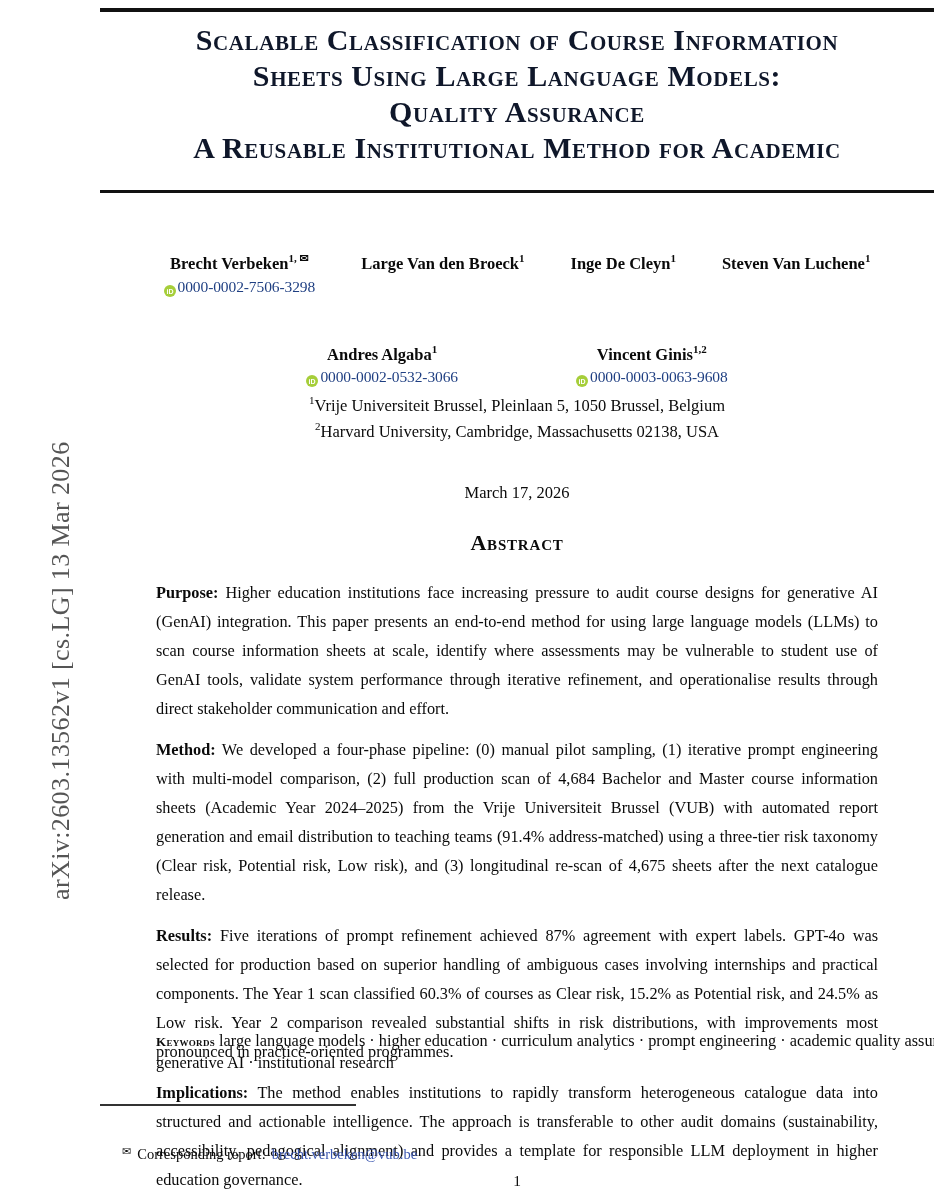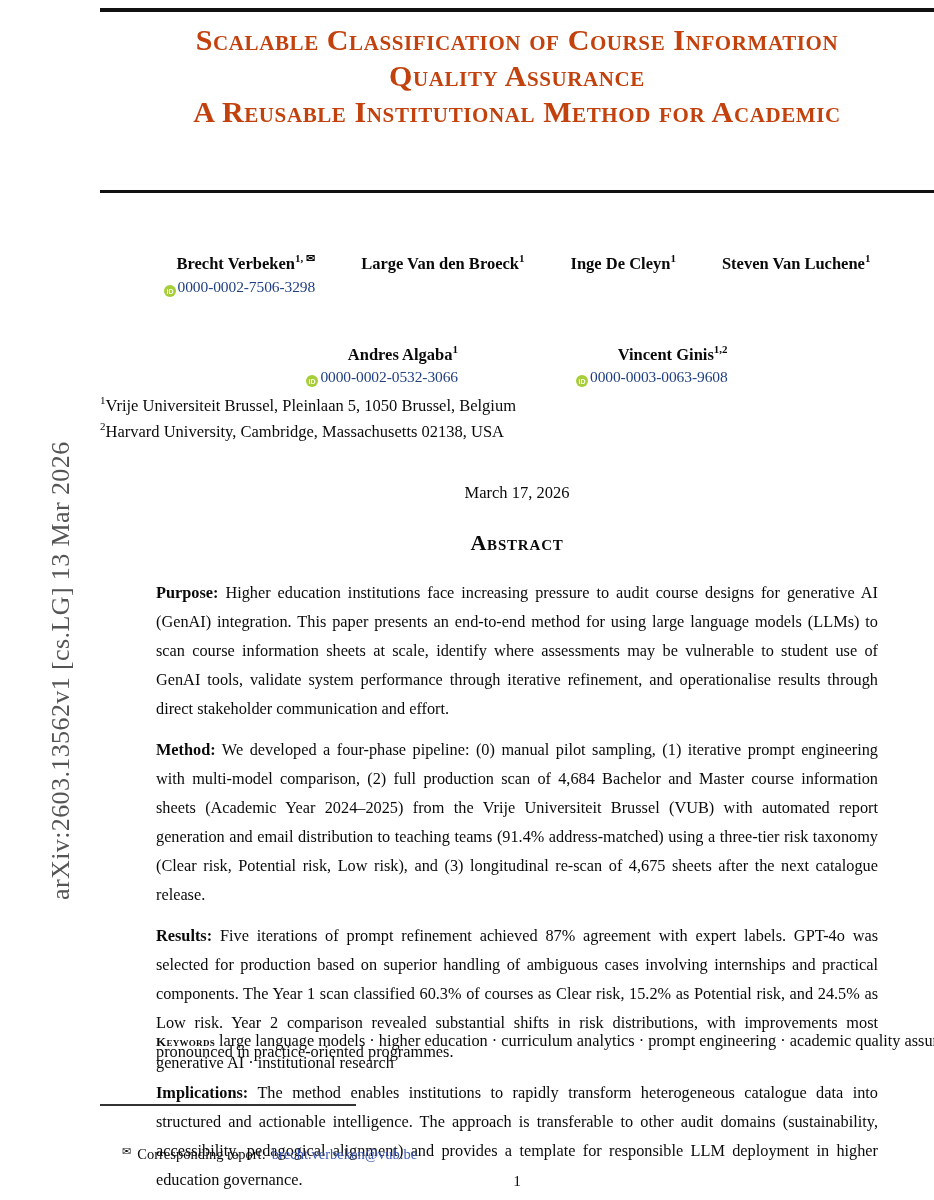--- a/index.html
+++ b/index.html
@@ -72,21 +72,21 @@
     top: 22px;
     width: 798px;
     text-align: center;
   }
   .title-line {
     font-variant: small-caps;
     font-weight: bold;
     font-size: 30px;
     line-height: 36px;
     letter-spacing: 0.6px;
-    color: #c2410c;
+    color: #0f172a;
   }
 
   
   .authors {
     position: absolute;
     left: 0;
     top: 248px;
     width: 834px;
   }
   .author-row {
@@ -100,21 +100,20 @@
   .author-cell {
     text-align: center;
     min-width: 0;
   }
   .author-name {
     font-weight: bold;
     font-size: 16.5px;
     line-height: 21px;
     white-space: nowrap;
     color: #0a0a0a;
-    text-align: right;
   }
   .author-name .sup {
     font-size: 11px;
     vertical-align: super;
     font-weight: bold;
   }
   .orcid-line {
     margin-top: 3px;
     font-size: 15.5px;
     line-height: 20px;
@@ -136,21 +135,21 @@
     color: #1f3f82;
     letter-spacing: -0.1px;
   }
 
   
   .affiliations {
     position: absolute;
     left: 0;
     top: 390px;
     width: 834px;
-    text-align: left;
+    text-align: center;
     font-size: 16.5px;
     line-height: 21px;
   }
   .affiliations .sup {
     font-size: 11px;
     vertical-align: super;
   }
   .pub-date {
     position: absolute;
     left: 0;
@@ -254,20 +253,21 @@
 <div class="arxiv-stamp">
   <div class="stamp-text">arXiv:2603.13562v1  [cs.LG]  13 Mar 2026</div>
 </div>
 
 <div class="page">
 
   <div class="rule-top"></div>
 
   <div class="title-block">
     <div class="title-line">Scalable Classification of Course Information</div>
+    <div class="title-line">Sheets Using Large Language Models:</div>
     <div class="title-line">Quality Assurance</div>
     <div class="title-line">A Reusable Institutional Method for Academic</div>
   </div>
 
   <div class="rule-under-title"></div>
 
   <div class="authors">
 
     <div class="author-row row-1">
 

